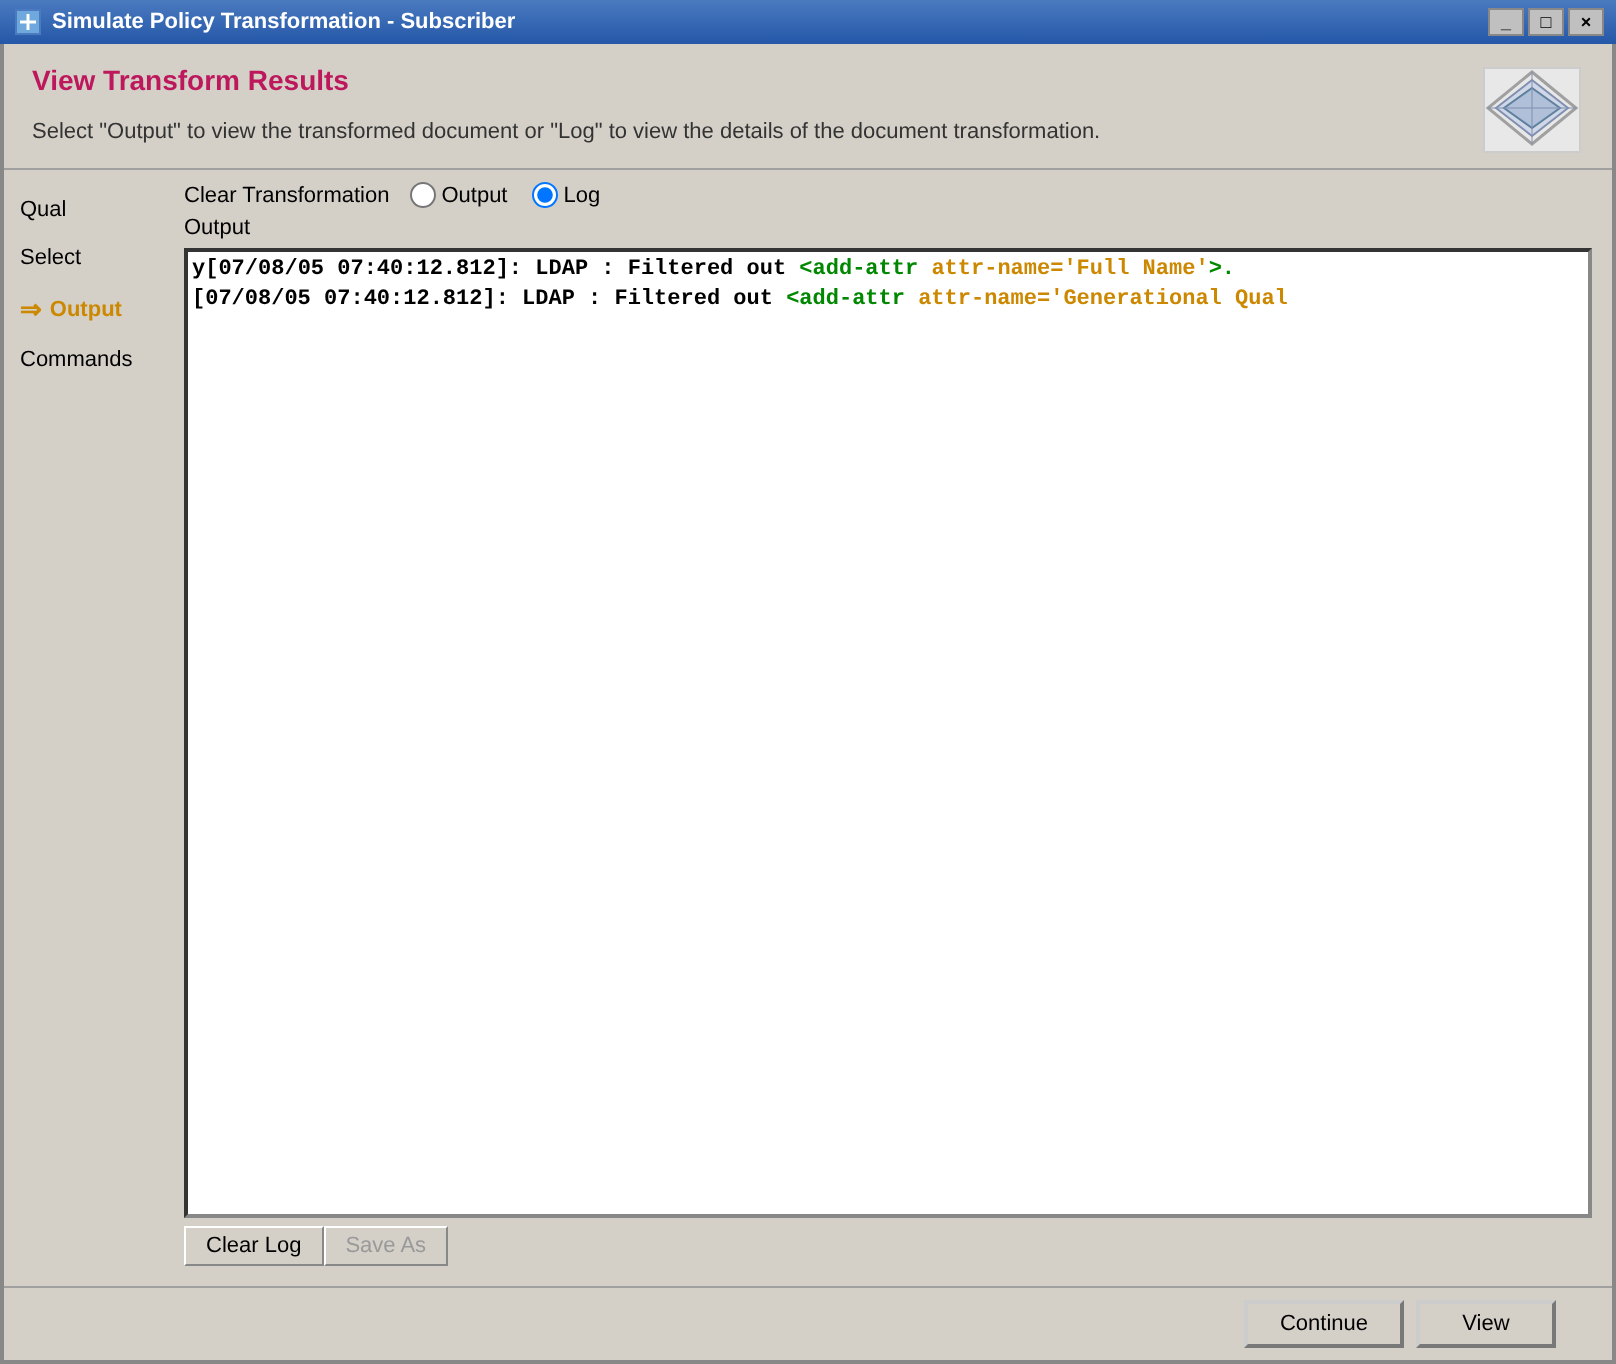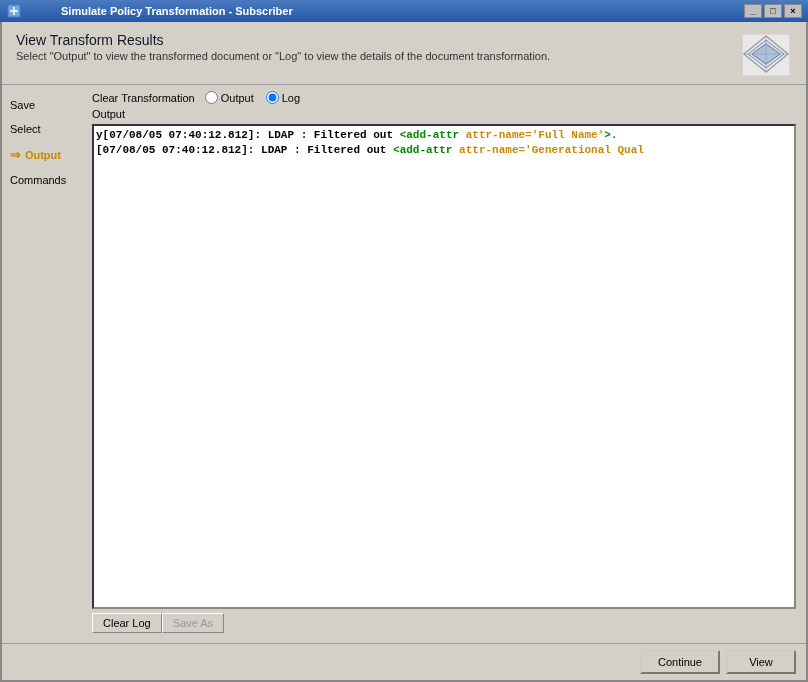--- a/index.html
+++ b/index.html
@@ -16,21 +16,20 @@
     .titlebar {
       background: linear-gradient(to bottom, #4a7abf, #2457a8);
       color: white;
       height: 22px;
       display: flex;
       align-items: center;
       padding: 0 6px;
       font-size: 11px;
       font-weight: bold;
       user-select: none;
-      gap: 35px;
     }
     .titlebar-icon {
       width: 16px;
       height: 16px;
       margin-right: 4px;
       display: flex;
       align-items: center;
       justify-content: center;
     }
     .titlebar-title {
@@ -67,23 +66,23 @@
     .header {
       padding: 10px 14px 6px 14px;
       border-bottom: 1px solid #a0a0a0;
       background: #d4d0c8;
       display: flex;
       align-items: flex-start;
       justify-content: space-between;
     }
     .header-text h2 {
       font-size: 14px;
-      font-weight: normal;
-      color: #0f172a;
-      margin-bottom: 2px;
+      font-weight: bold;
+      color: #be185d;
+      margin-bottom: 12px;
     }
     .header-text p {
       font-size: 11px;
       color: #333;
     }
 
     
     .content {
       display: flex;
       flex: 1;
@@ -207,21 +206,21 @@
     }
     .btn:disabled {
       color: #999;
       cursor: default;
     }
 
     
     .footer {
       display: flex;
       justify-content: flex-end;
-      padding: 6px 10px;
+      padding: 6px 28px;
       gap: 6px;
       border-top: 1px solid #a0a0a0;
       background: #d4d0c8;
     }
     .footer-btn {
       padding: 4px 16px;
       font-size: 11px;
       background: #d4d0c8;
       border: 2px outset #ccc;
       cursor: pointer;
@@ -281,21 +280,21 @@
       <polygon points="26,12 40,22 26,32 12,22" fill="#b0c0d8" stroke="#6080a0" stroke-width="1"></polygon>
       <line x1="26" y1="4" x2="26" y2="40" stroke="#8090b0" stroke-width="0.5"></line>
       <line x1="4" y1="22" x2="48" y2="22" stroke="#8090b0" stroke-width="0.5"></line>
     </svg>
   </div>
 
   <div class="content">
 
     <div class="sidebar">
       <div class="sidebar-item">
-        <span>Save</span>
+        <span>Qual</span>
       </div>
       <div class="sidebar-item">
         <span>Select</span>
       </div>
       <div class="sidebar-item active">
         <span class="sidebar-arrow">⇒</span>
         <span><strong>Output</strong></span>
       </div>
       <div class="sidebar-item">
         <span>Commands</span>

